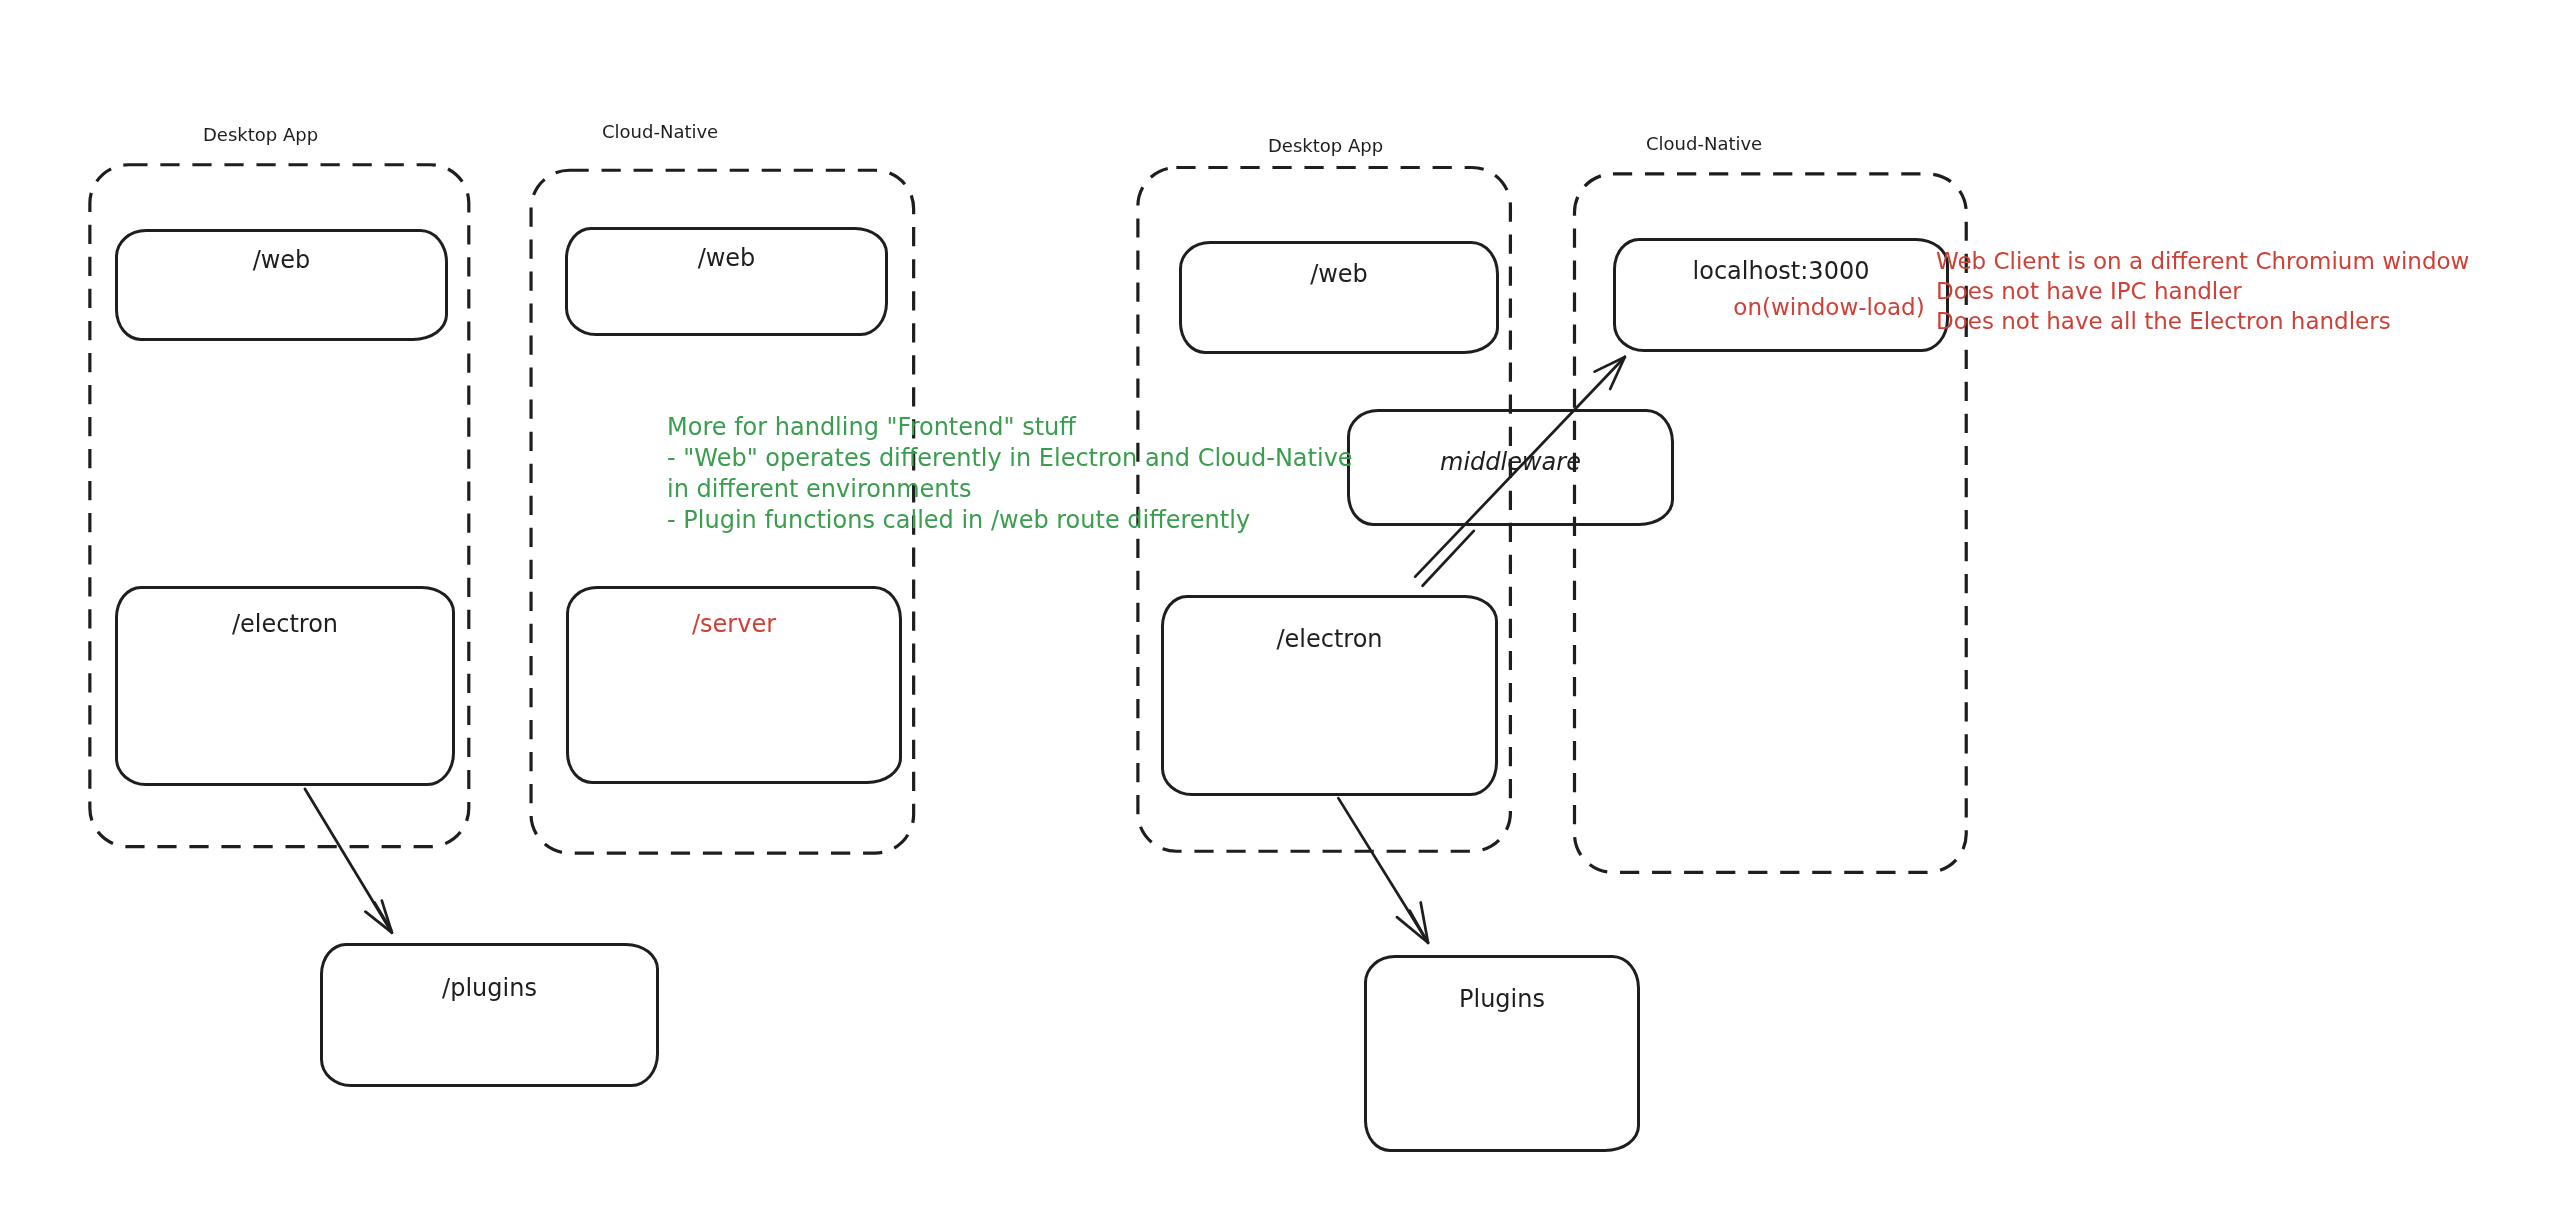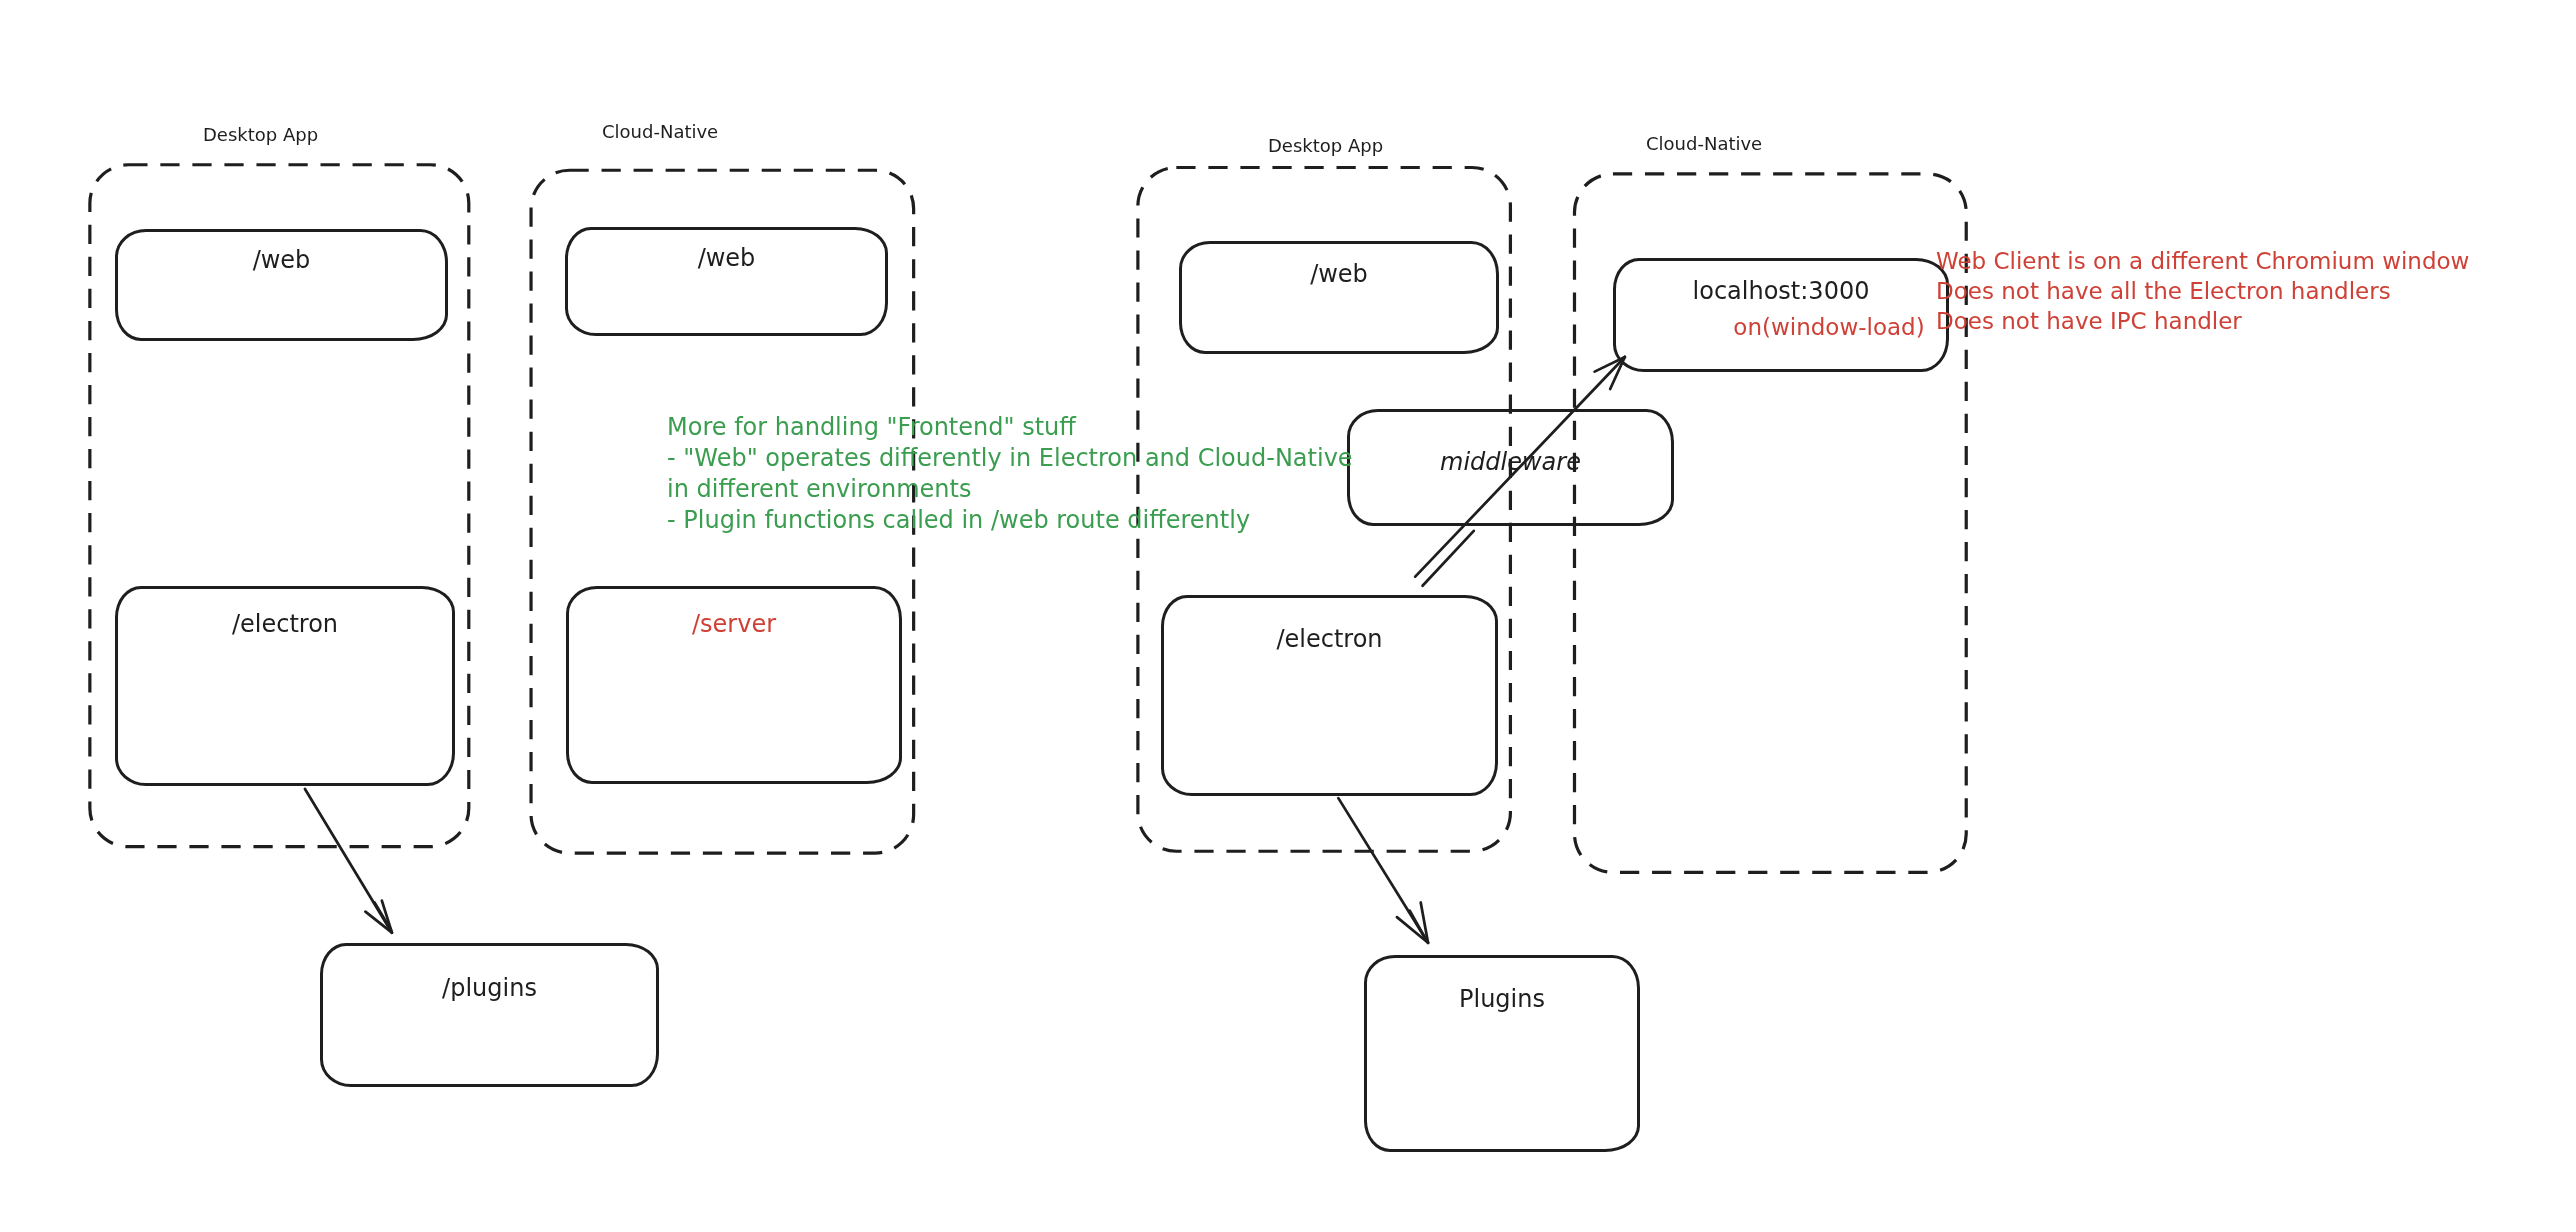--- a/index.html
+++ b/index.html
@@ -90,21 +90,21 @@
   </div>
 
   <div class="box r2" style="left:320px;top:943px;width:339px;height:144px;--pt:29px;">
     <div class="box-label">/plugins</div>
   </div>
 
   <div class="box r1" style="left:1179px;top:241px;width:320px;height:113px;--pt:16.5px;">
     <div class="box-label">/web</div>
   </div>
 
-  <div class="box r2" style="left:1613px;top:238px;width:336px;height:114px;margin-top:20px;--pt:16.5px;">
+  <div class="box r2" style="left:1613px;top:238px;width:336px;height:114px;--pt:16.5px;">
     <div class="box-label">localhost:3000</div>
     <div class="localhost-sub red-text">on(window-load)</div>
   </div>
 
   <div class="box r1" style="left:1347px;top:409px;width:327px;height:117px;font-style:italic;--pt:37px;">
     <div class="box-label">middleware</div>
   </div>
 
   <div class="box r2" style="left:1161px;top:595px;width:337px;height:201px;--pt:27.5px;">
     <div class="box-label">/electron</div>
@@ -116,22 +116,22 @@
 
   <div class="note green" style="left:667px;top:412px;">
     <div>More for handling "Frontend" stuff</div>
     <div>- "Web" operates differently in Electron and Cloud-Native</div>
     <div>in different environments</div>
     <div>- Plugin functions called in /web route differently</div>
   </div>
 
   <div class="note red" style="left:1936px;top:246px;">
     <div>Web Client is on a different Chromium window</div>
+    <div>Does not have IPC handler</div>
     <div>Does not have all the Electron handlers</div>
-    <div>Does not have IPC handler</div>
   </div>
 
   <svg id="arrows-svg" class="layer" width="2576" height="1232" viewBox="0 0 2814 1346">
 
     <g>
       <path class="arrow" d="M333,862 L428,1019"></path>
       <path class="arrow" d="M428,1019 L399,996"></path>
       <path class="arrow" d="M428,1019 L417,984"></path>
       <path class="arrow" d="M409,986 L427,1016"></path>
     </g>

